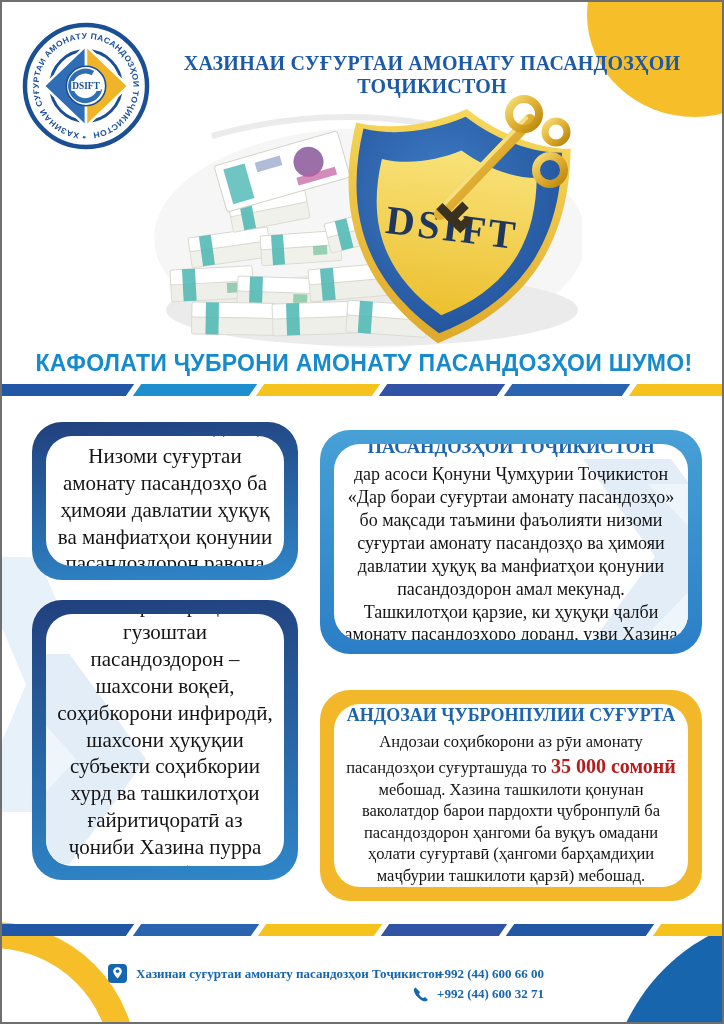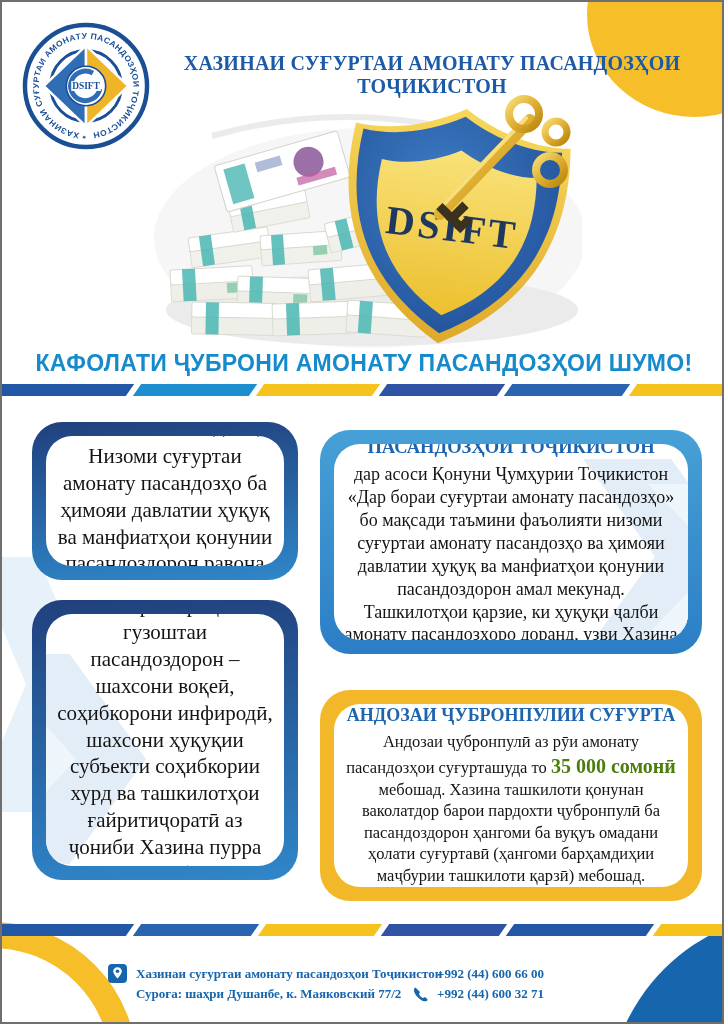--- a/index.html
+++ b/index.html
@@ -57,21 +57,21 @@
     background:linear-gradient(175deg,#21407d 0%,#2f87c9 100%); }
   #card-amonatu { left:30px;  top:598px; width:266px; height:280px;
     background:linear-gradient(175deg,#21407d 0%,#2f87c9 100%); }
   #card-khazinai{ left:318px; top:428px; width:382px; height:224px;
     background:linear-gradient(180deg,#47a0d6 0%,#2b7ec6 100%); }
   #card-andozai { left:318px; top:688px; width:382px; height:211px; background:#f2b82a; }
   #card-khazinai h3 { font-size:18.5px; }
   #card-khazinai p  { font-size:18px; line-height:1.27; }
   #card-andozai h3  { font-size:18px; }
   #card-andozai p   { font-size:16.5px; line-height:1.3; }
-  .hl { color:#4d7c0f; font-weight:bold; font-size:20px;text-align:center; }
+  .hl { color:#b91c1c; font-weight:bold; font-size:20px;text-align:center; }
   .wm { position:absolute; background:#e3edf7;
     clip-path:polygon(0 0,55% 0,100% 50%,55% 100%,0 100%,45% 50%); z-index:0; }
   .card .inner > h3, .card .inner > p { position:relative; z-index:1; }
   #card-khazinai .wm-a { right:-55px; top:15px;  width:160px; height:195px; }
   #card-khazinai .wm-b { right:-120px; top:40px; width:160px; height:150px; background:#eef5fb; }
   #card-amonatu  .wm-a { left:-70px; top:40px;  width:170px; height:210px; }
   #card-amonatu  .wm-b { left:-120px; top:70px; width:150px; height:150px; background:#eef5fb; }
 
   
   .contact { position:absolute; z-index:3; color:#1765ad; font-weight:bold;
@@ -255,21 +255,21 @@
     <div class="inner">
       <div class="wm wm-a"></div>
       <div class="wm wm-b"></div>
       <p>Амонату пасандозҳои дар суратҳисобҳои бонкӣ бо пули миллӣ ва асъори хориҷӣ гузоштаи пасандоздорон – шахсони воқеӣ, соҳибкорони инфиродӣ, шахсони ҳуқуқии субъекти соҳибкории хурд ва ташкилотҳои ғайритиҷоратӣ аз ҷониби Хазина пурра ройгон ва бе ягон пардохти иловагӣ суғурта карда мешаванд.</p>
     </div>
   </div>
 
   <div class="card" id="card-andozai">
     <div class="inner">
       <h3>АНДОЗАИ ҶУБРОНПУЛИИ СУҒУРТА</h3>
-      <p><span>Андозаи ҷубронпулӣ аз рӯи амонату пасандозҳои суғурташуда то </span><span class="hl">35 000 сомонӣ</span><span> мебошад. Хазина ташкилоти қонунан ваколатдор барои пардохти ҷубронпулӣ ба пасандоздорон ҳангоми ба вуқуъ омадани ҳолати суғуртавӣ (ҳангоми барҳамдиҳии маҷбурии ташкилоти қарзӣ) мебошад.</span></p>
+      <p><span>Андозаи соҳибкорони аз рӯи амонату пасандозҳои суғурташуда то </span><span class="hl">35 000 сомонӣ</span><span> мебошад. Хазина ташкилоти қонунан ваколатдор барои пардохти ҷубронпулӣ ба пасандоздорон ҳангоми ба вуқуъ омадани ҳолати суғуртавӣ (ҳангоми барҳамдиҳии маҷбурии ташкилоти қарзӣ) мебошад.</span></p>
     </div>
   </div>
 
   <div class="stripe" id="footer-stripe">
     <div class="seg c1"></div>
     <div class="seg c5"></div>
     <div class="seg c3"></div>
     <div class="seg c4"></div>
     <div class="seg c1"></div>
     <div class="seg c6"></div>
@@ -279,21 +279,20 @@
     <div class="row">
       <span class="icon-badge">
         <svg width="19" height="19" viewBox="0 0 19 19">
             <rect x="0" y="0" width="19" height="19" rx="4" fill="#1765ad"></rect>
           <path d="M9.5 3.2 C6.9 3.2 5.2 5.1 5.2 7.3 C5.2 10 9.5 14.6 9.5 14.6 C9.5 14.6 13.8 10 13.8 7.3 C13.8 5.1 12.1 3.2 9.5 3.2 Z" fill="#ffffff"></path>
           <circle cx="9.5" cy="7.3" r="1.8" fill="#1765ad"></circle>
           </svg>
       </span>
       <span>
         <div>Хазинаи суғуртаи амонату пасандозҳои Тоҷикистон</div>
-        <div>Суроға: шаҳри Душанбе, к. Маяковский 77/2</div>
       </span>
     </div>
   </div>
 
   <div class="contact" id="contact-phones">
     <div class="row">
       <span class="icon-badge">
         <svg width="18" height="18" viewBox="0 0 18 18">
           <path d="M3.5 1.5 C1.8 2.4 1.3 4.3 2.8 7.3 C4.3 10.3 6.9 12.9 9.9 14.4 C12.9 15.9 14.9 15.4 15.8 13.7 L13.1 11 L11.1 12 C9.6 11.5 7.5 9.4 7 7.9 L8 5.9 Z" fill="#1765ad"></path>
           </svg>

